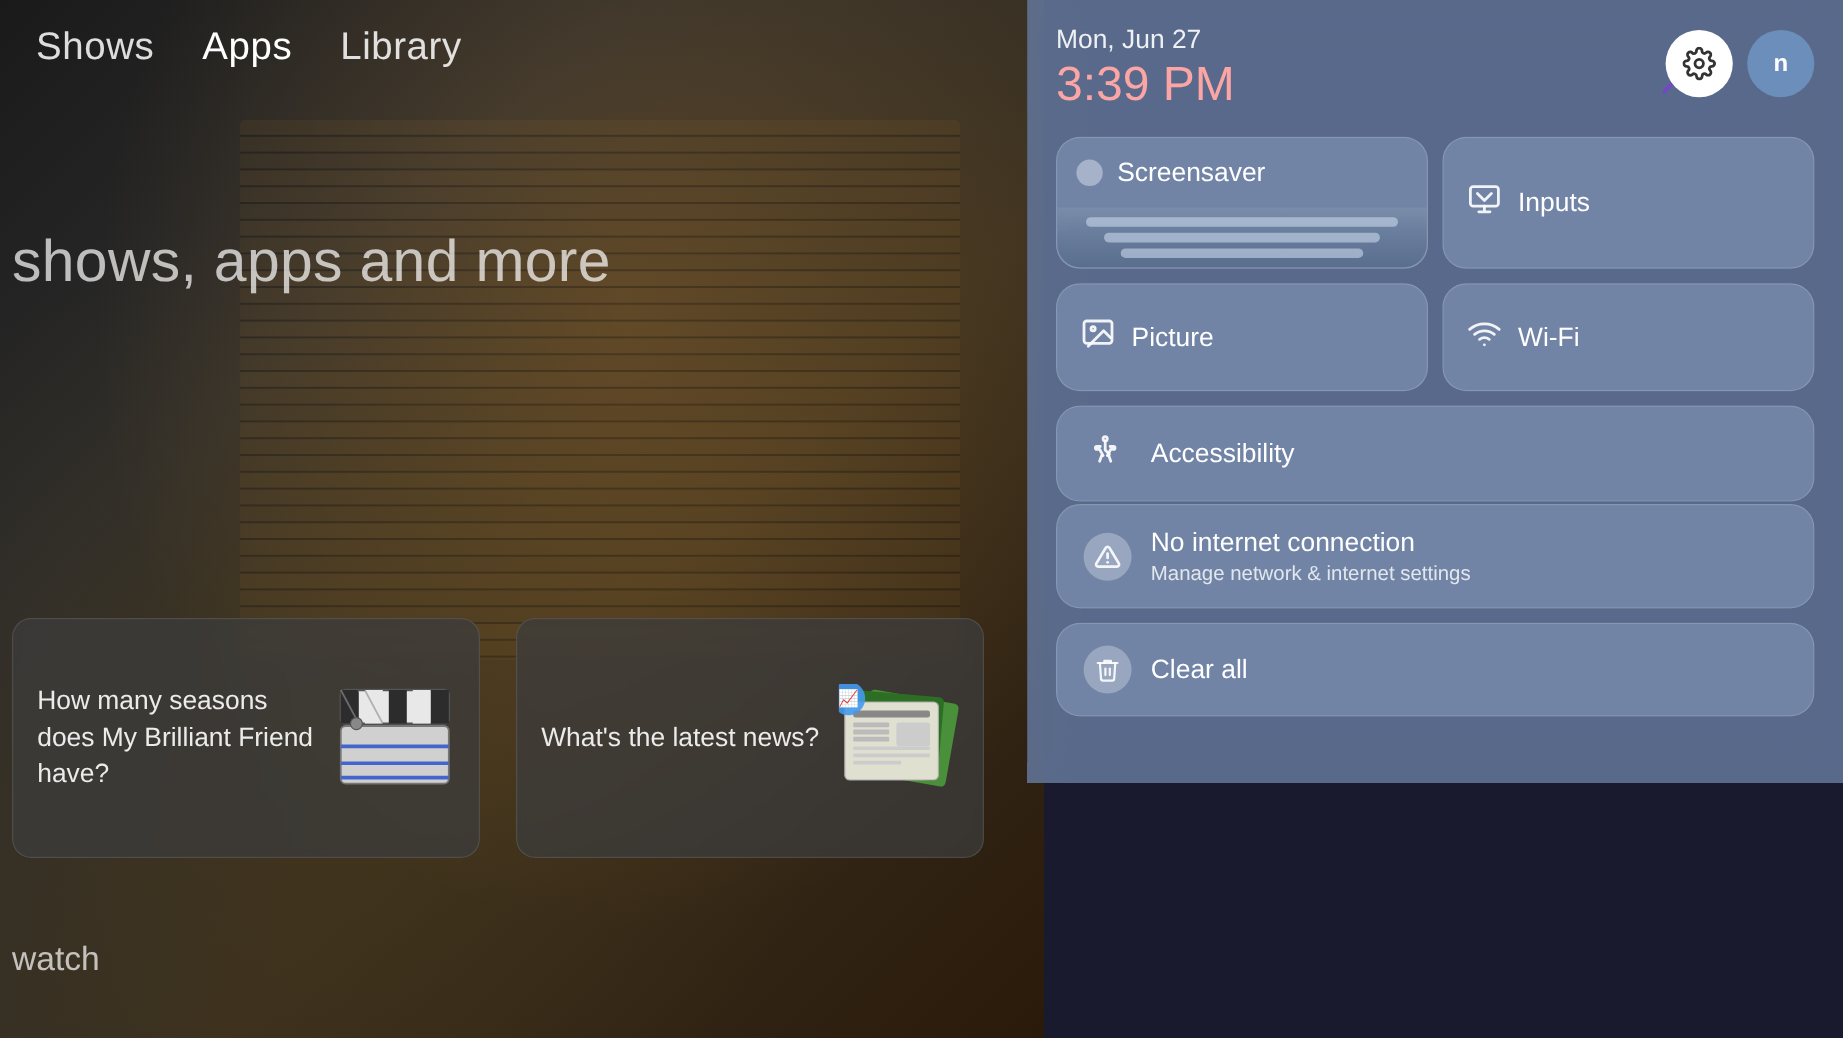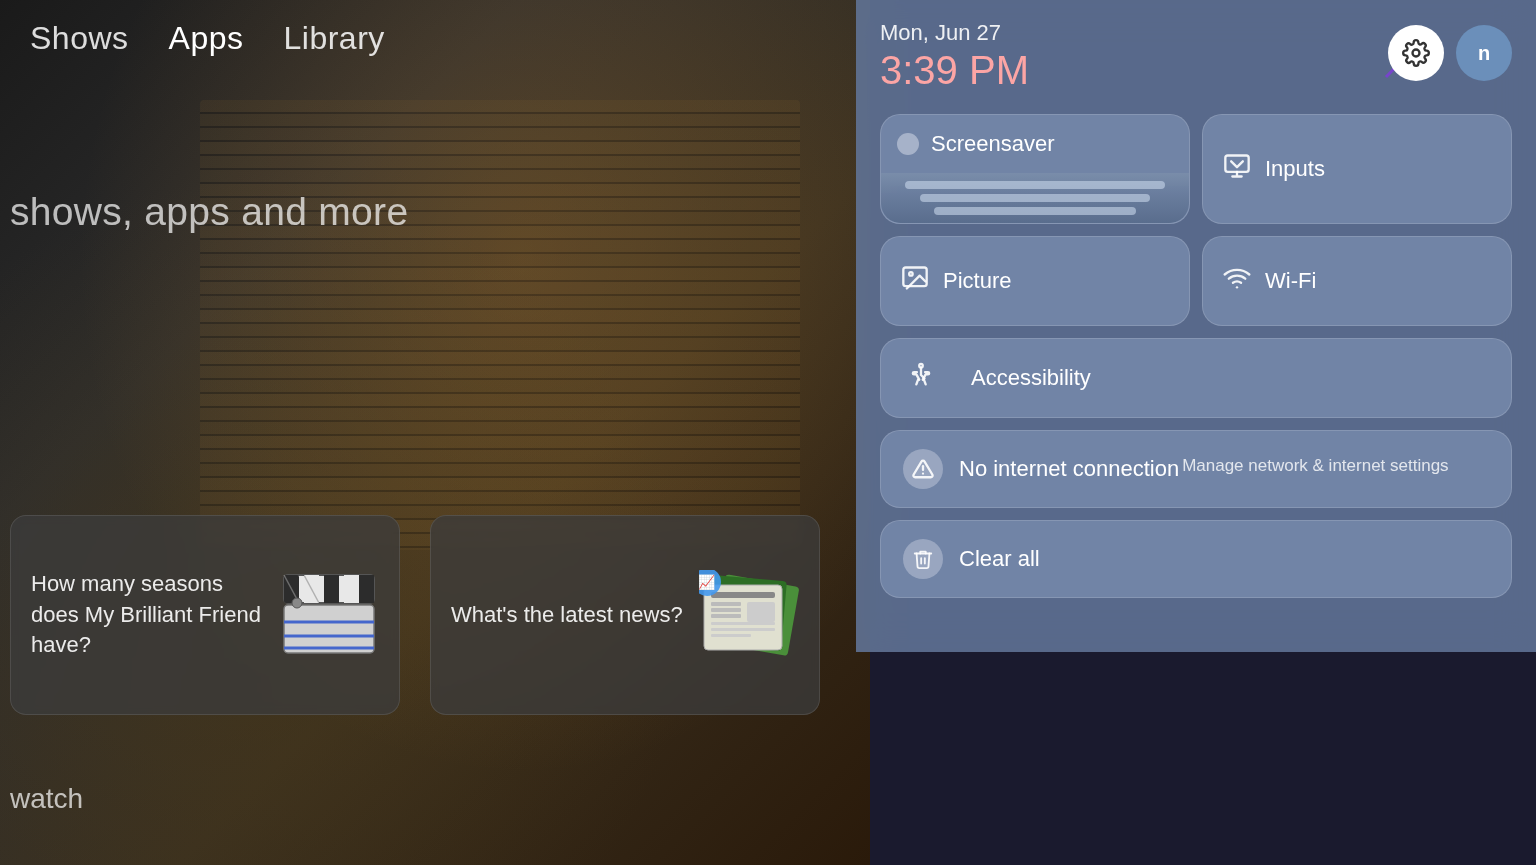--- a/index.html
+++ b/index.html
@@ -77,21 +77,21 @@
       color: #ffffff;
       font-weight: 500;
     }
 
     
     .tv-tagline {
       position: absolute;
       top: 190px;
       left: 10px;
       color: rgba(255,255,255,0.7);
-      font-size: 39px;
+      font-size: 49px;
       font-weight: 400;
       letter-spacing: 0.3px;
     }
 
     
     .tv-cards {
       position: absolute;
       bottom: 150px;
       left: 10px;
       display: flex;
@@ -307,23 +307,23 @@
       flex-shrink: 0;
     }
 
     
     .qs-tile-full {
       background: rgba(130, 150, 185, 0.6);
       border-radius: 20px;
       padding: 18px 22px;
       display: flex;
       align-items: center;
-      gap: 32px;
+      gap: 20px;
       cursor: pointer;
-      margin-bottom: 12px;
+      margin-bottom: 2px;
       border: 1px solid rgba(255,255,255,0.15);
       min-height: 80px;
     }
 
     .qs-tile-full .qs-tile-icon {
       font-size: 28px;
       width: 36px;
       text-align: center;
     }
 
@@ -352,21 +352,21 @@
       display: flex;
       align-items: center;
       justify-content: center;
       flex-shrink: 0;
       font-size: 20px;
       color: rgba(255,255,255,0.9);
     }
 
     .warning-text-block {
       display: flex;
-      flex-direction: row;
+      flex-direction: column;
       gap: 3px;
     }
 
     .warning-title {
       color: #ffffff;
       font-size: 22px;
       font-weight: 500;
     }
 
     .warning-subtitle {

